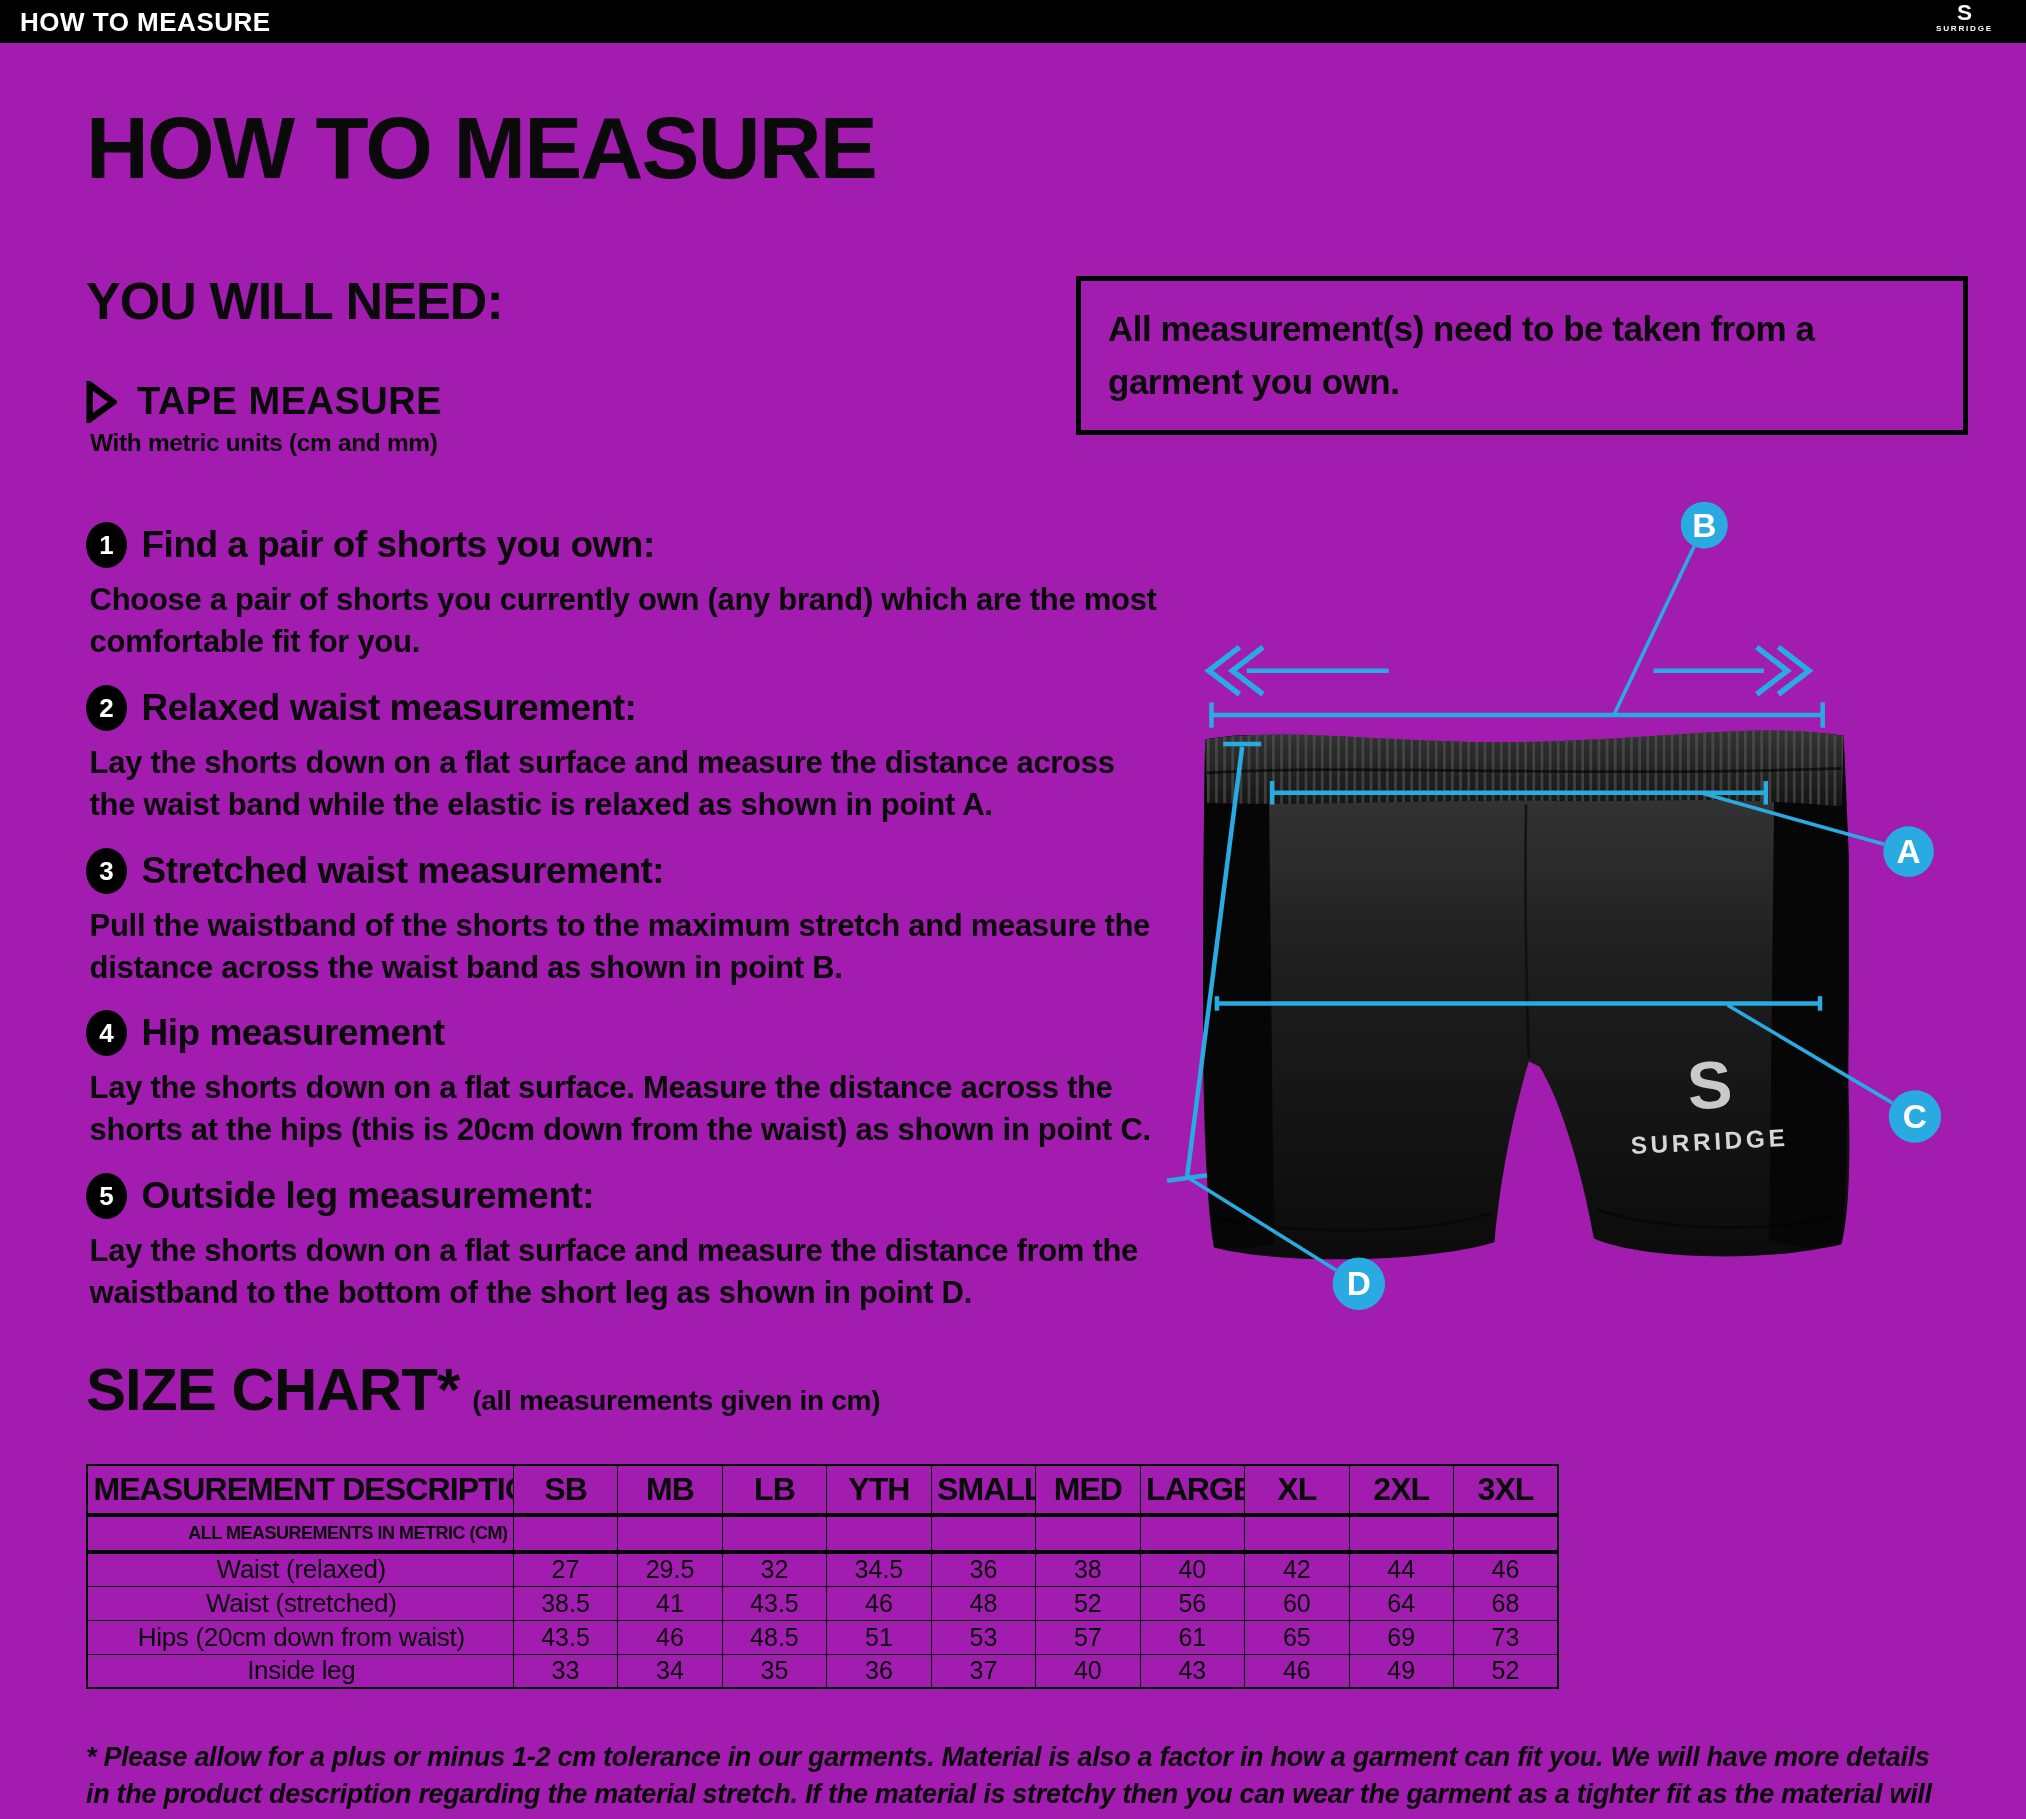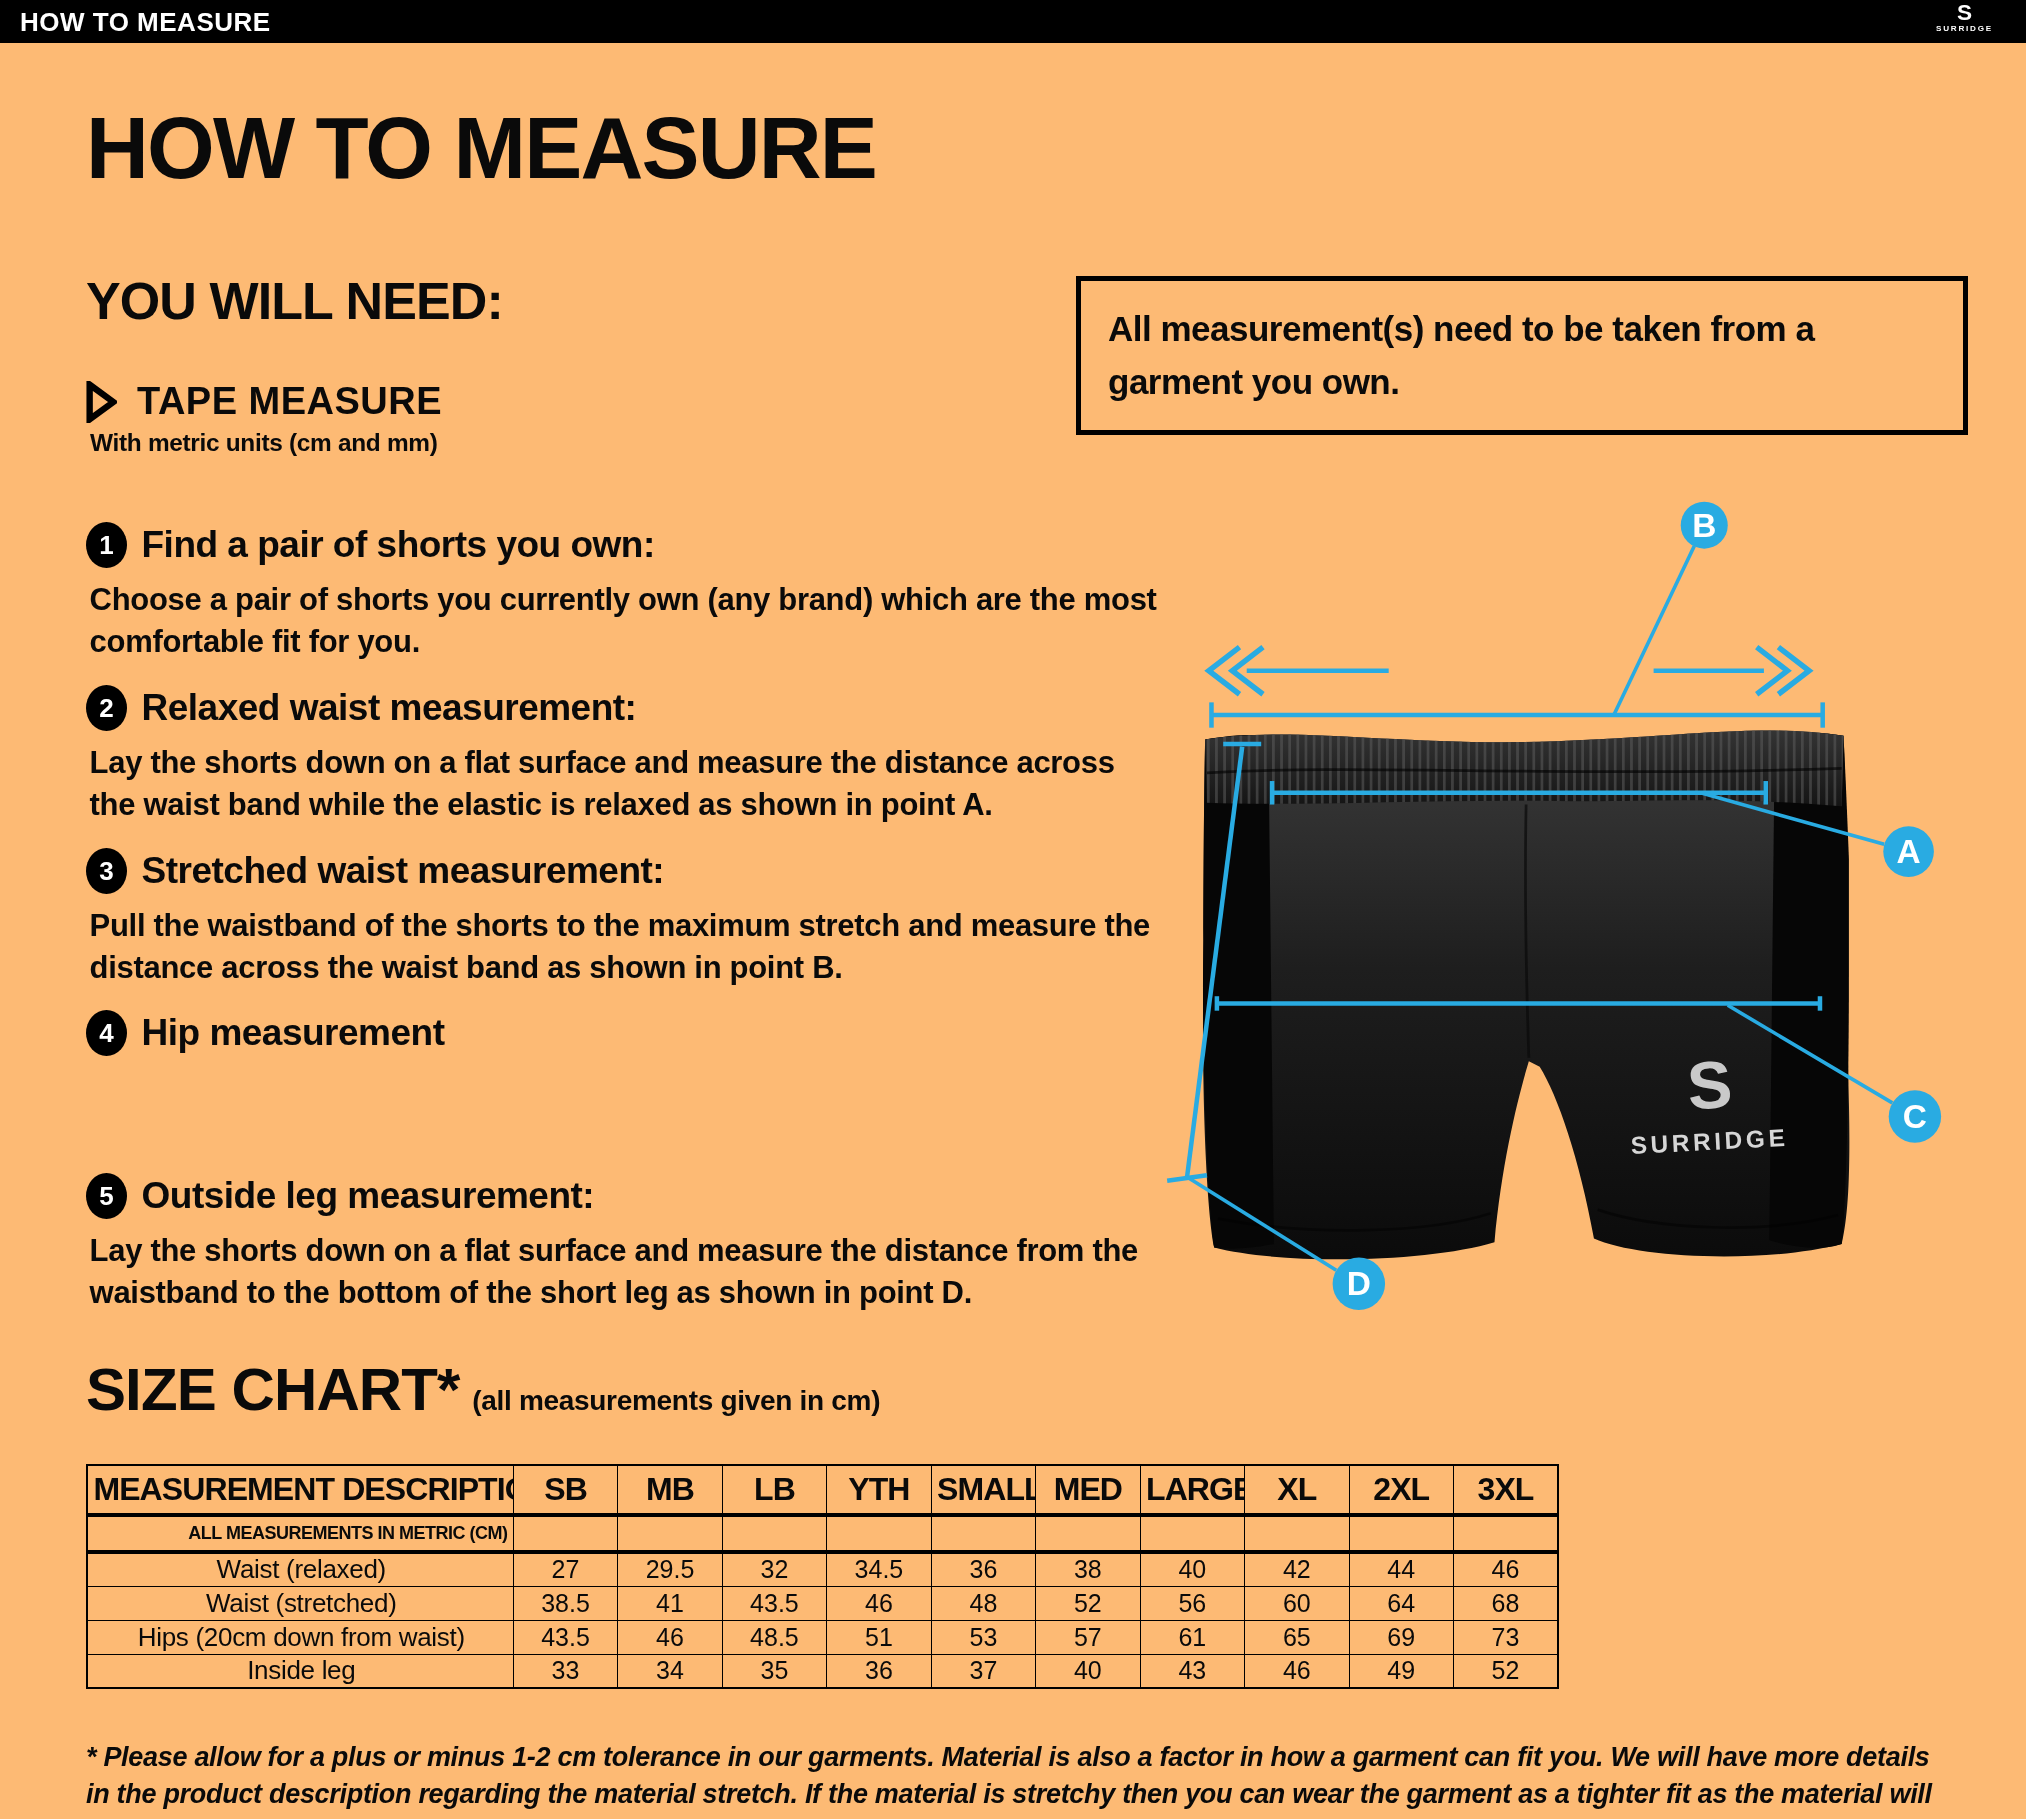--- a/index.html
+++ b/index.html
@@ -1,16 +1,16 @@
 <!DOCTYPE html>
 <html style="font-size:14.5px"><head>
 <meta charset="utf-8">
 <style>
   html,body{margin:0;padding:0;background:#fff;}
-  .page{position:relative;width:2026px;height:1819px;background:#fdba74;overflow:hidden;
+  .page{position:relative;width:2026px;height:1819px;background:#a21caf;overflow:hidden;
         font-family:"Liberation Sans", sans-serif;color:#0a0a0a;}
 
   
   .topbar{position:absolute;left:0;top:0;width:2026px;height:43px;background:#000;}
   .topbar-title{position:absolute;left:20px;top:50%;transform:translateY(-50%);
         color:#fff;font-size:26px;font-weight:800;letter-spacing:0.5px;}
   .topbar-logo{position:absolute;right:23.5px;top:0.9px;width:76px;height:41px;text-align:center;color:#fff;}
   .logo-s{font-size:22.6px;font-weight:800;line-height:23.5px;display:block;}
   .logo-word{font-size:8.1px;font-weight:700;letter-spacing:1.8px;display:block;line-height:9px;}
 
@@ -105,20 +105,21 @@
       <span class="step-num">3</span>
       <span class="step-title">Stretched waist measurement:</span>
     </div>
     <p class="step-body">Pull the waistband of the shorts to the maximum stretch and measure the distance across the waist band as shown in point B.</p>
   </div>
   <div class="step" id="step4">
     <div class="step-head">
       <span class="step-num">4</span>
       <span class="step-title">Hip measurement</span>
     </div>
+    <p class="step-body">Lay the shorts down on a flat surface. Measure the distance across the shorts at the hips (this is 20cm down from the waist)  as shown in point C.</p>
   </div>
   <div class="step" id="step5">
     <div class="step-head">
       <span class="step-num">5</span>
       <span class="step-title">Outside leg measurement:</span>
     </div>
     <p class="step-body">Lay the shorts down on a flat surface and measure the distance from the waistband to the bottom of the short leg as shown in point D.</p>
   </div>
 
   <div class="diagram">

